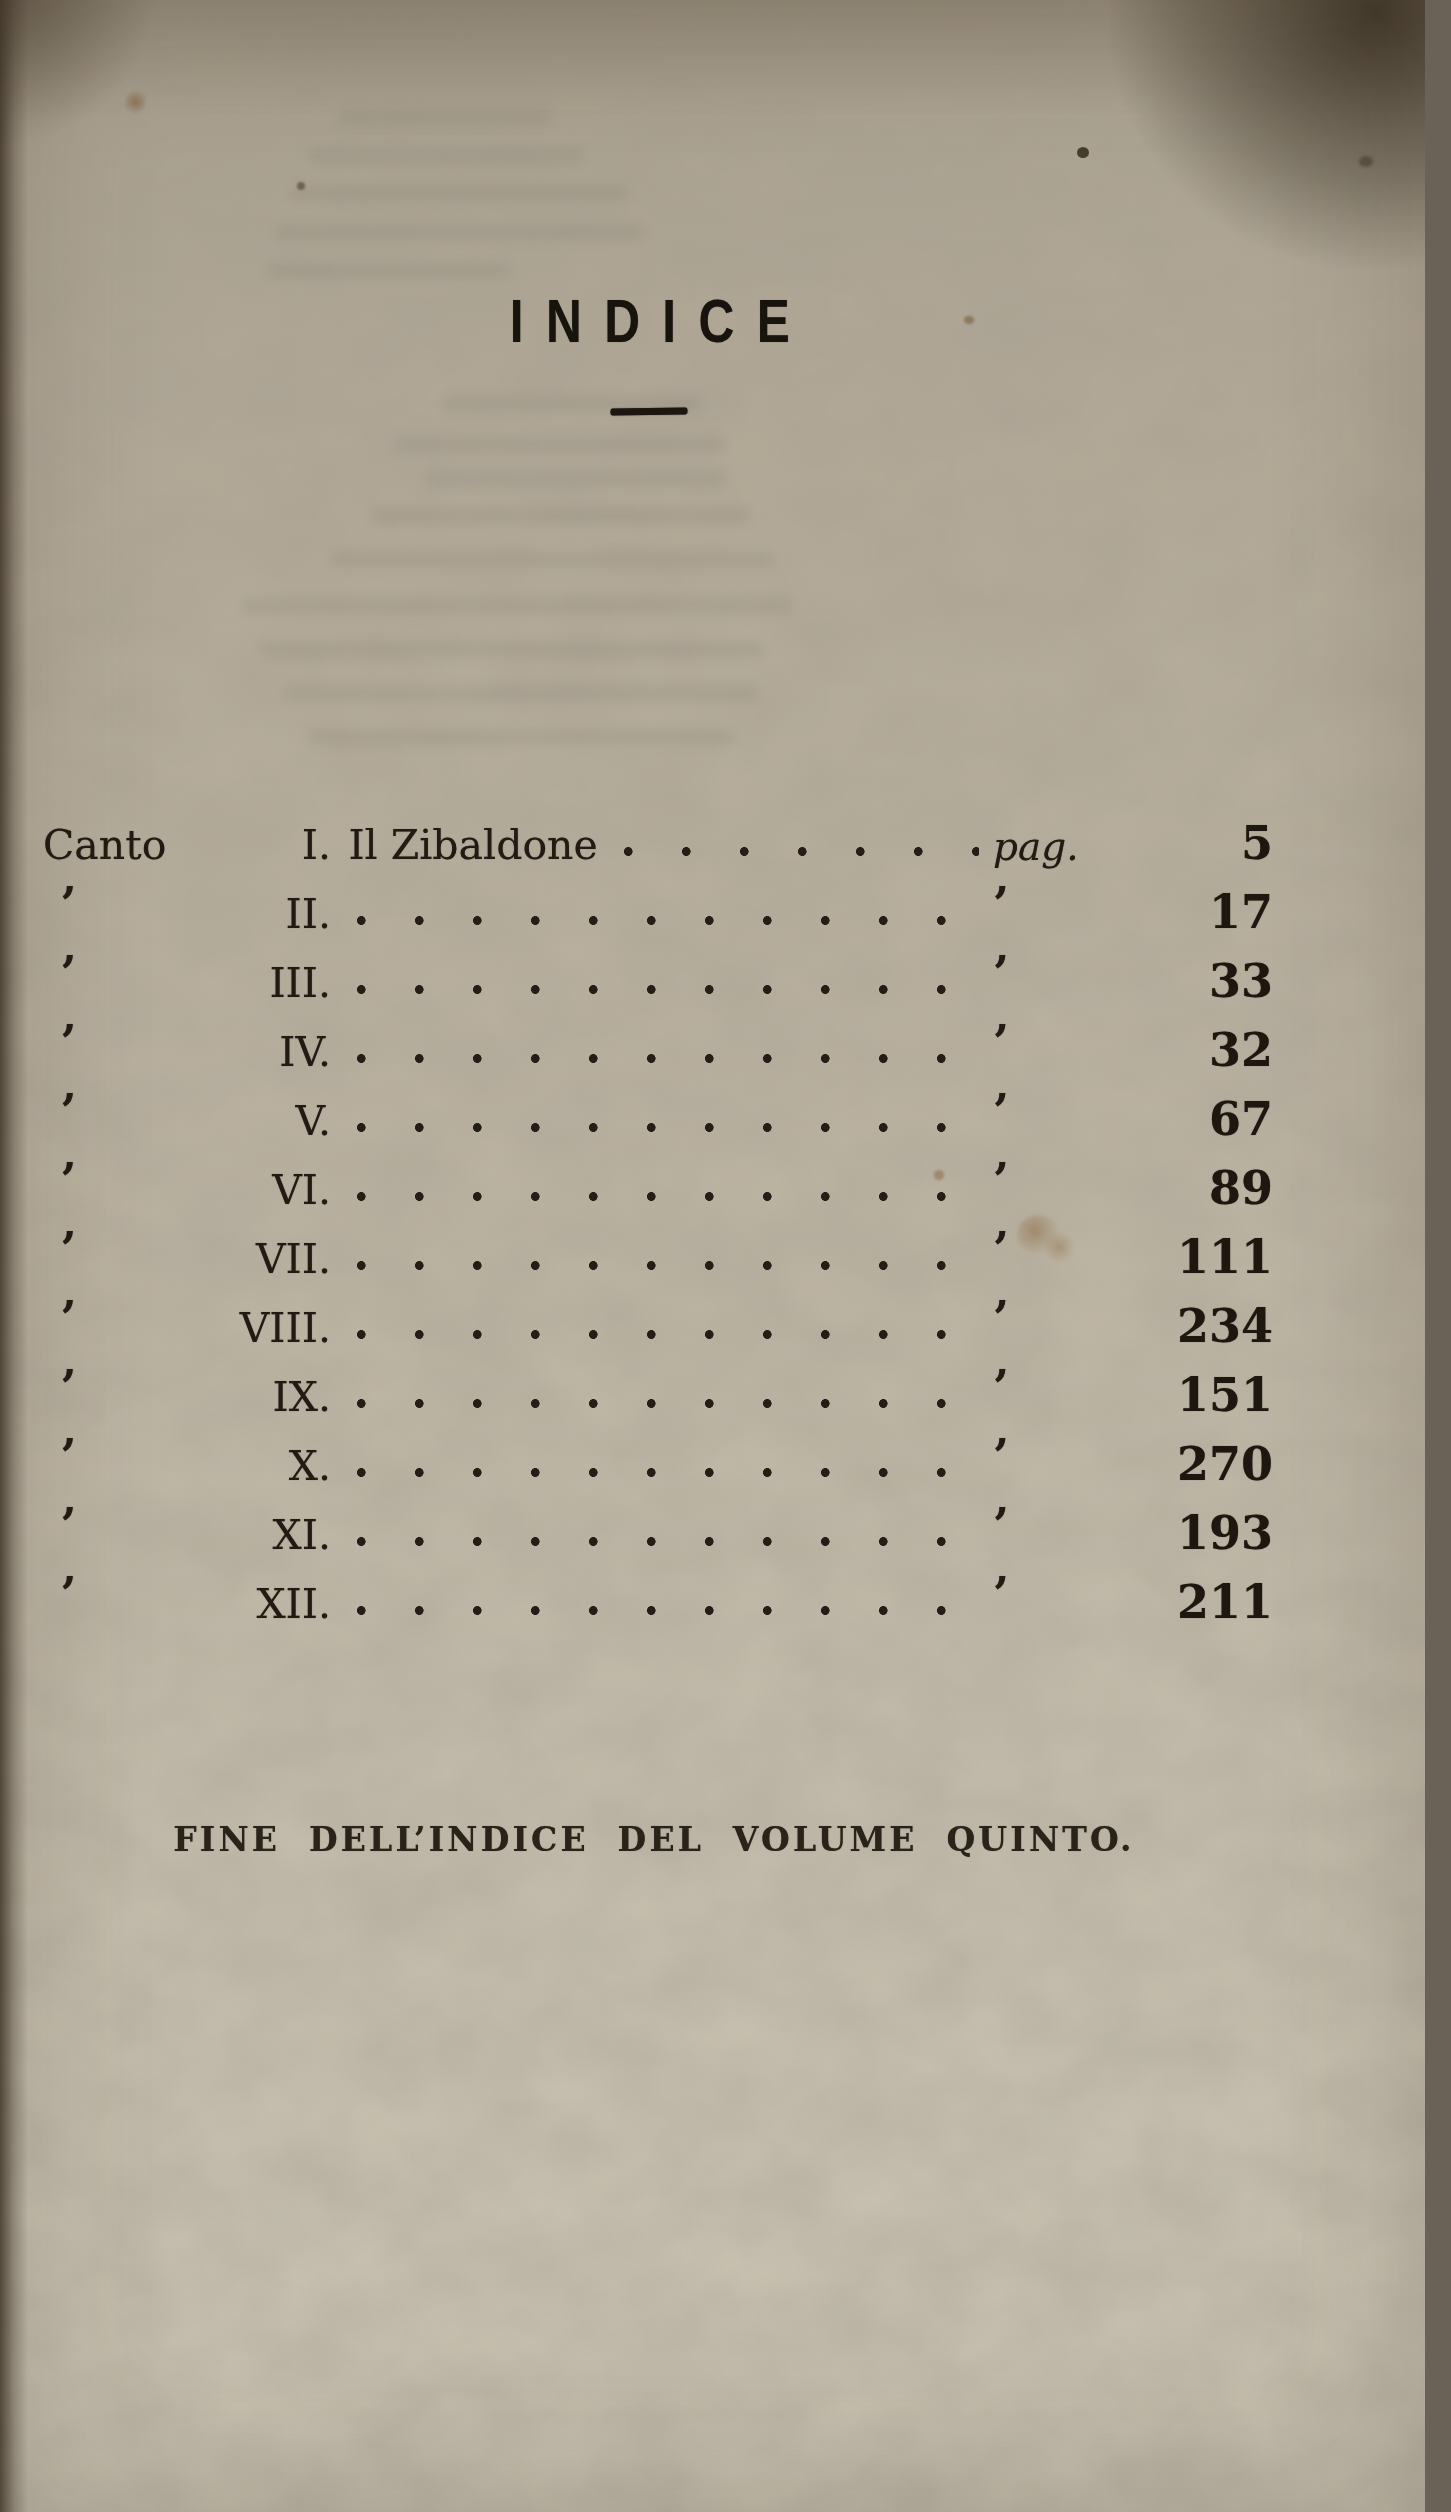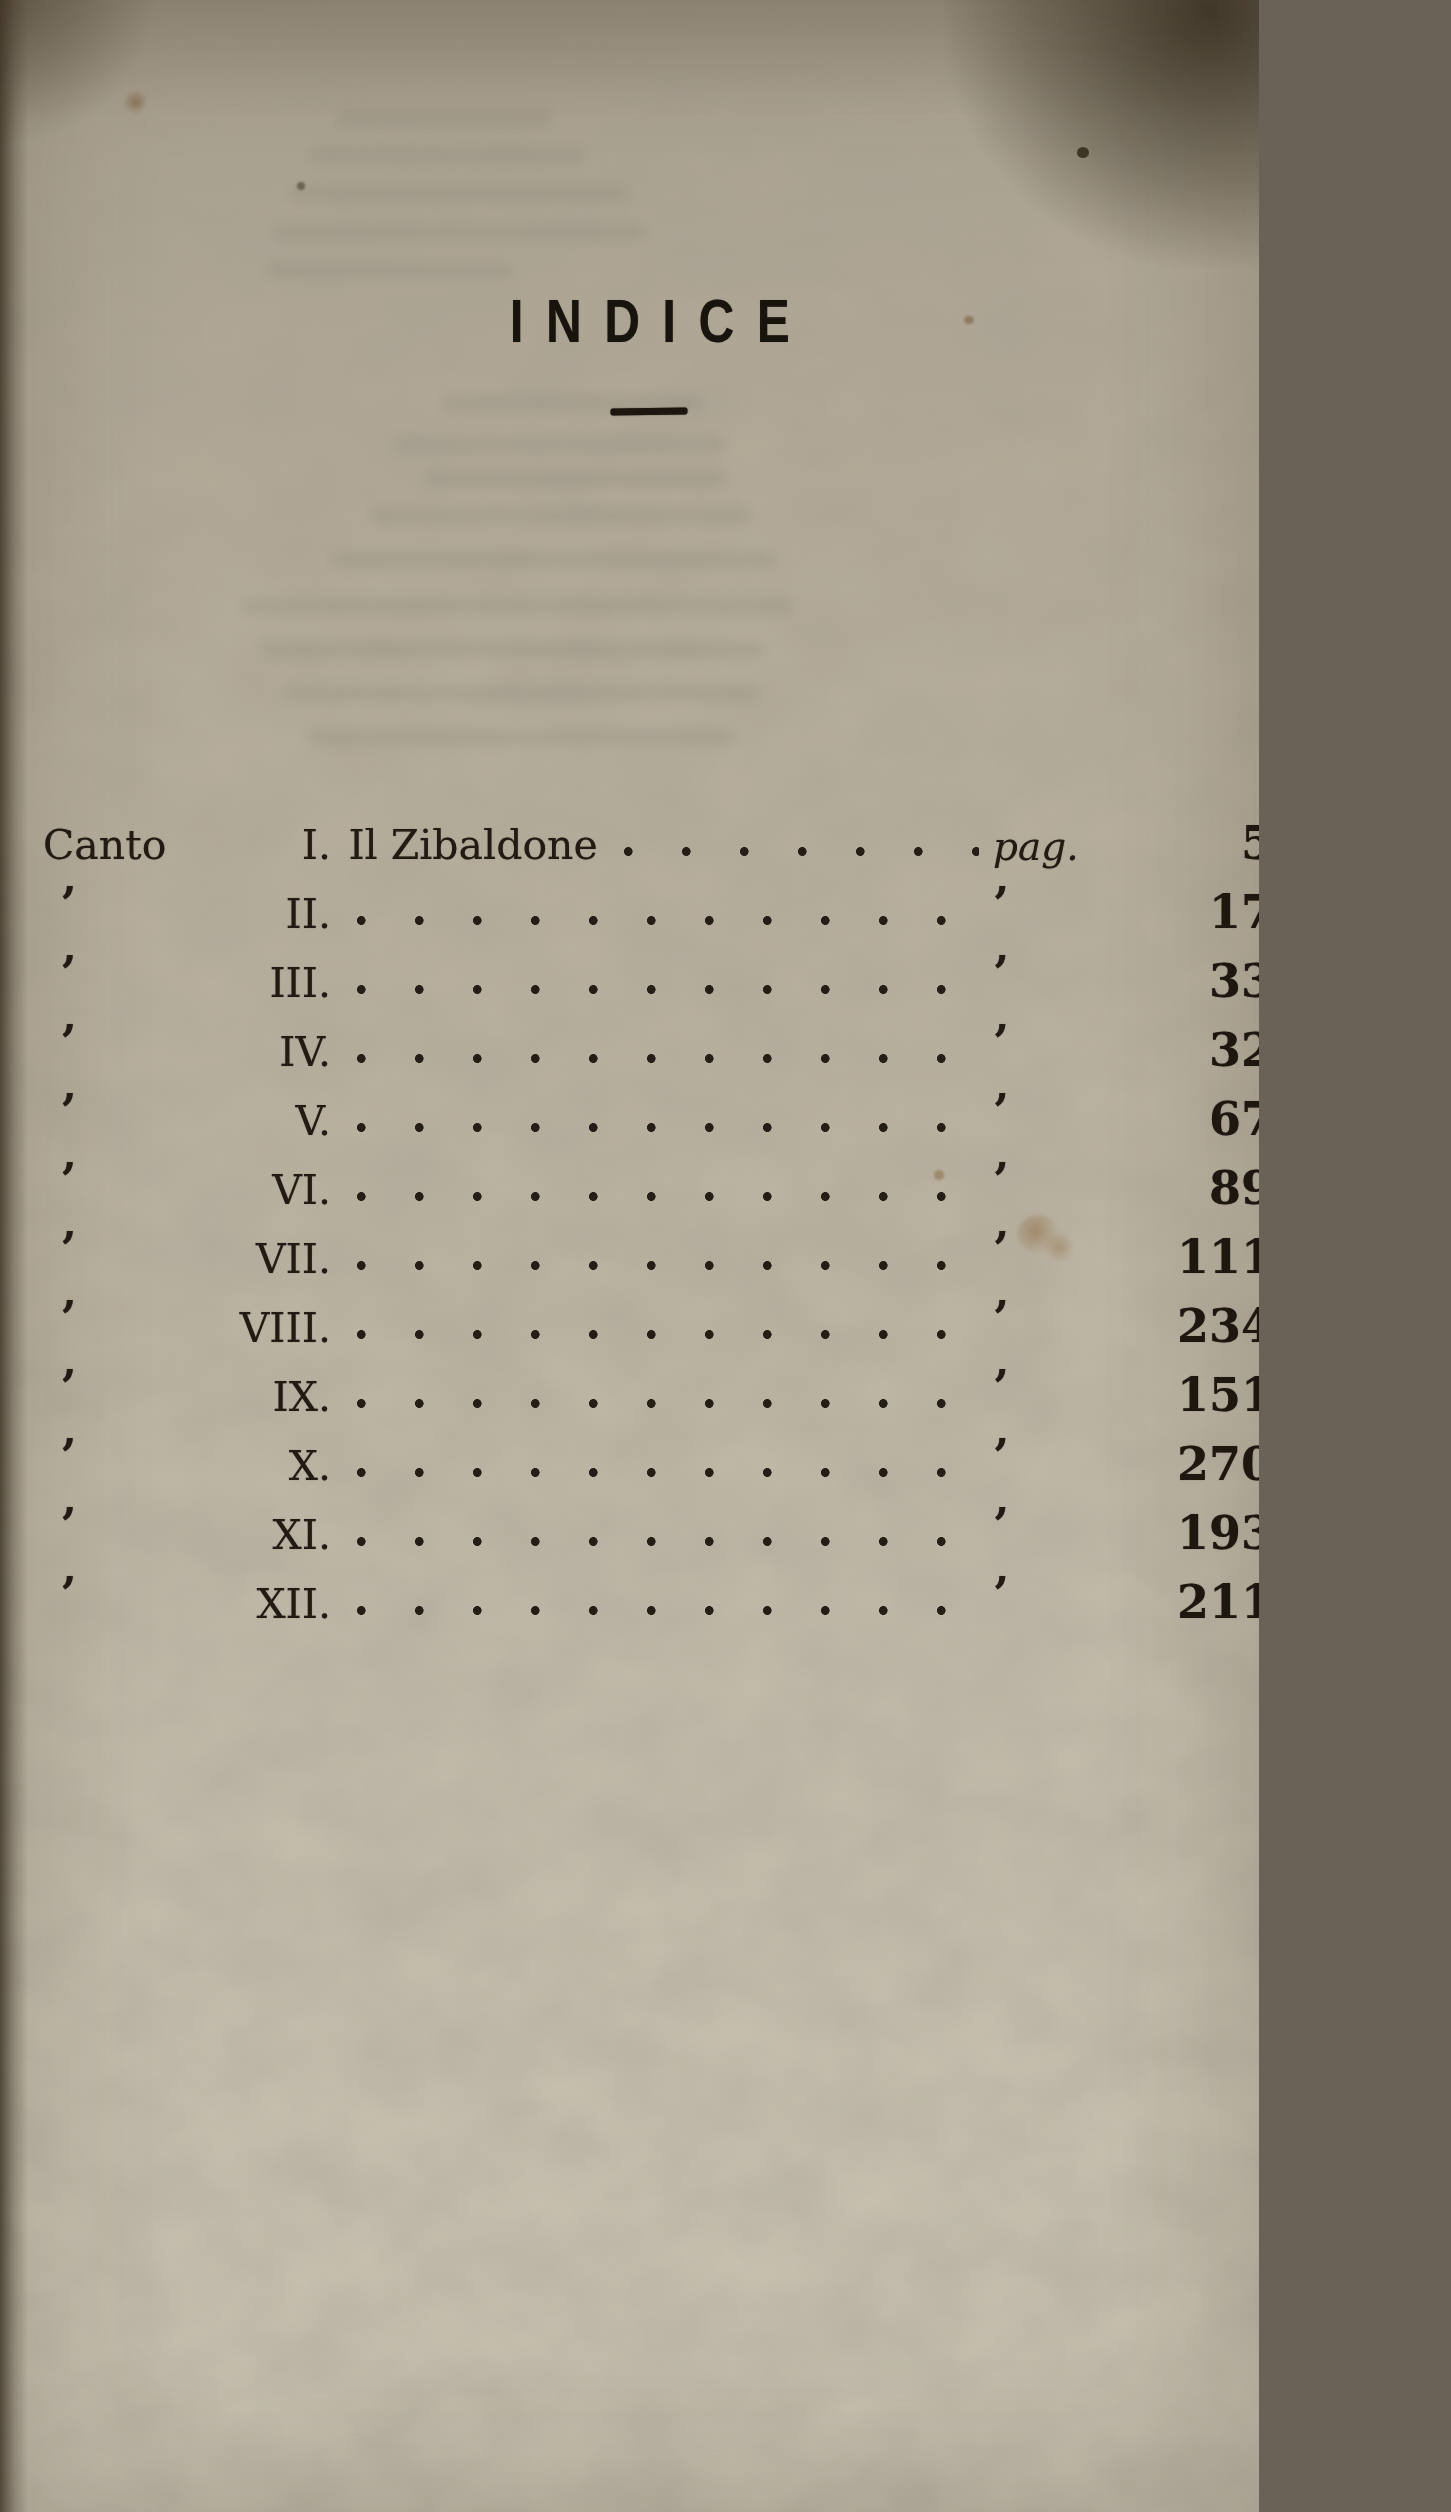--- a/index.html
+++ b/index.html
@@ -1,18 +1,18 @@
 <!DOCTYPE html>
 <html style="font-size:12.6px"><head>
 <meta charset="utf-8">
 <style>
   html,body{margin:0;padding:0;background:#6b6257;}
   .page{
     position:relative;
-    width:1259px;height:2512px;
+    width:1425px;height:2512px;
     overflow:hidden;
     background:linear-gradient(175deg,
       #a69c8a 0%, #b1a795 14%, #b8ae9c 30%,
       #bfb6a4 48%, #c7bfae 68%, #cdc6b5 86%, #c9c2b1 100%);
     font-family:"DejaVu Serif", serif;
     color:#211b13;
   }
   .grain{position:absolute;inset:0;pointer-events:none;}
   .overlay{position:absolute;pointer-events:none;}
   .edge-left{left:0;top:0;bottom:0;width:28px;
@@ -211,14 +211,15 @@
       <div class="row">
     <span class="cell label ink"><span class="ditto">’</span></span>
     <span class="cell numeral ink">XII.</span>
     <span class="cell etitle ink" style="margin-left: 0px;"></span>
     <span class="leader"></span>
     <span class="cell ref ink"><span class="ditto">’</span></span>
     <span class="cell pagenum ink">211</span>
   </div>
     </div>
 
+  <p class="footer ink">FINE DELL’INDICE DEL VOLUME QUINTO.</p>
 </div>
 
 
 </body></html>

